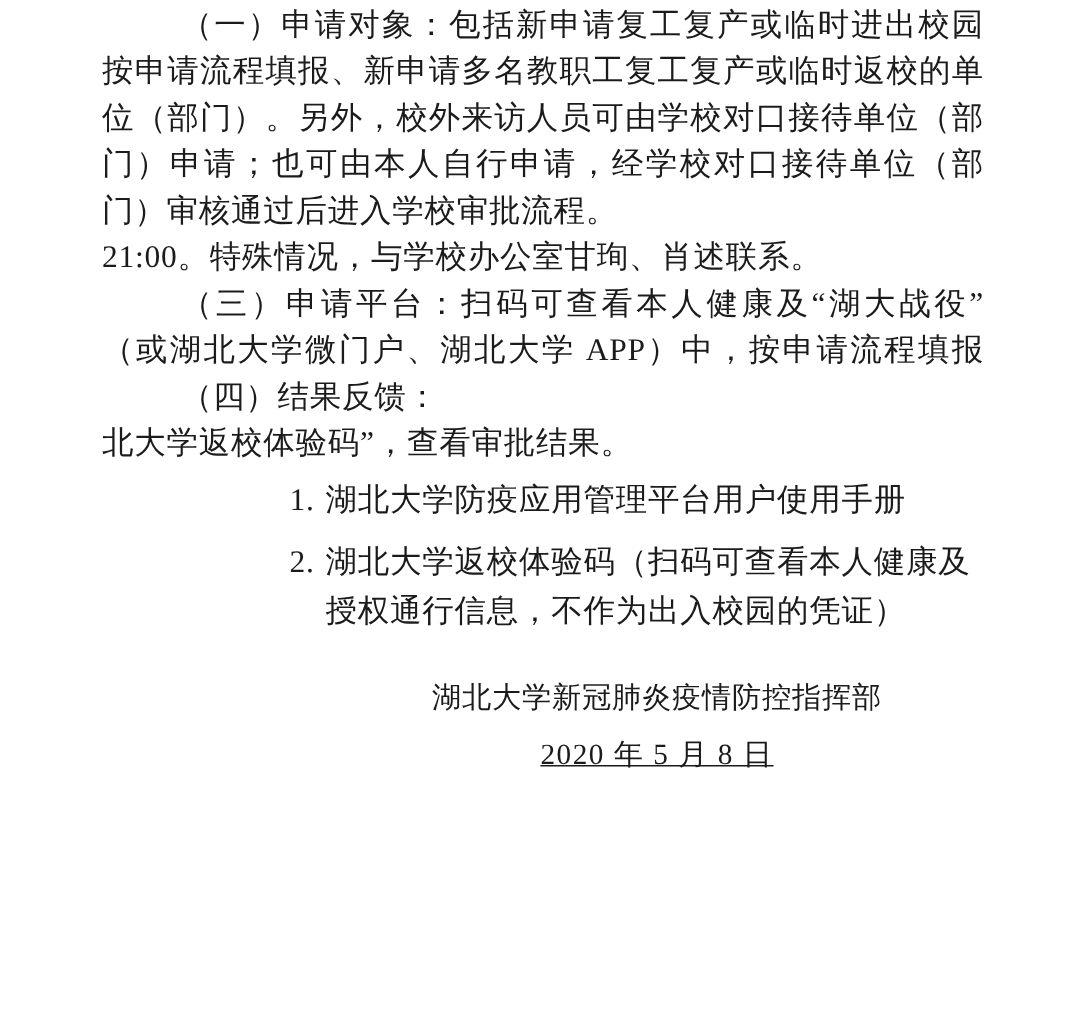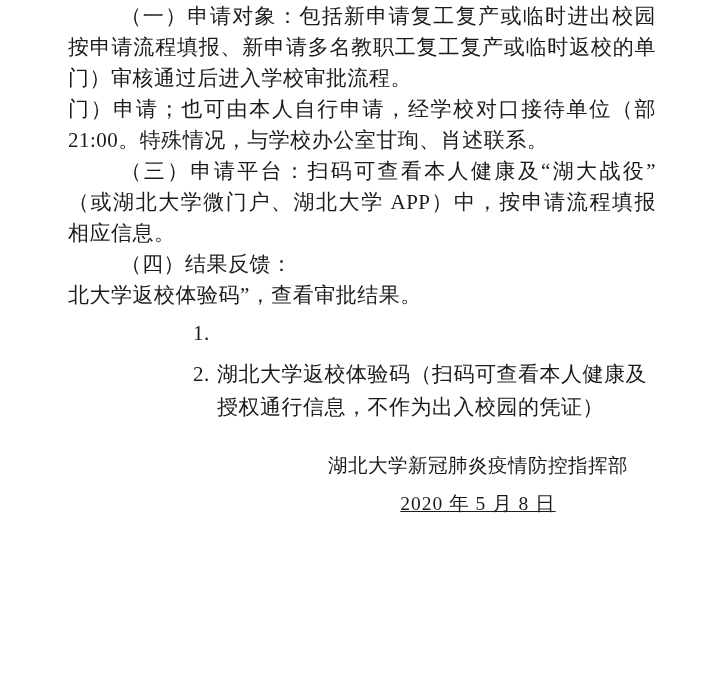--- a/index.html
+++ b/index.html
@@ -54,21 +54,21 @@
   .attach-list .num {
     flex: 0 0 auto;
     width: 24px;
   }
   .attach-list .atext {
     white-space: pre-line;
   }
   .footer {
     margin-top: 26px;
     margin-left: auto;
-    margin-right: 28px;
+    margin-right: 68px;
     width: fit-content;
     text-align: center;
   }
   .footer .sig {
     font-size: 19.5px;
     line-height: 32px;
     letter-spacing: 0.5px;
   }
   .footer .date {
     font-size: 19.5px;
@@ -79,34 +79,35 @@
   }
 </style>
 </head>
 <body>
 
 <div class="page">
 
   <div class="body-text">
     <div class="ln ind">（一）申请对象：包括新申请复工复产或临时进出校园</div>
     <div class="ln">按申请流程填报、新申请多名教职工复工复产或临时返校的单</div>
+    <div class="ln">位（部门）。另外，校外来访人员可由学校对口接待单位（部</div>
+    <div class="ln">门）申请；也可由本人自行申请，经学校对口接待单位（部</div>
     <div class="ln short">门）审核通过后进入学校审批流程。</div>
-    <div class="ln">门）申请；也可由本人自行申请，经学校对口接待单位（部</div>
     <div class="ln short">21:00。特殊情况，与学校办公室甘珣、肖述联系。</div>
     <div class="ln ind">（三）申请平台：扫码可查看本人健康及“湖大战役”</div>
     <div class="ln">（或湖北大学微门户、湖北大学 APP）中，按申请流程填报</div>
-    <div class="ln short">相应信息。</div>
     <div class="ln ind short">（四）结果反馈：</div>
     <div class="ln short">北大学返校体验码”，查看审批结果。</div>
   </div>
 
 
   <ol class="attach-list">
     <li>
       <span class="num">1.</span>
+      <span class="atext">湖北大学防疫应用管理平台用户使用手册</span>
     </li>
     <li>
       <span class="num">2.</span>
       <span class="atext">湖北大学返校体验码（扫码可查看本人健康及
 授权通行信息，不作为出入校园的凭证）</span>
     </li>
   </ol>
 
   <div class="footer">
     <div class="sig">湖北大学新冠肺炎疫情防控指挥部</div>

